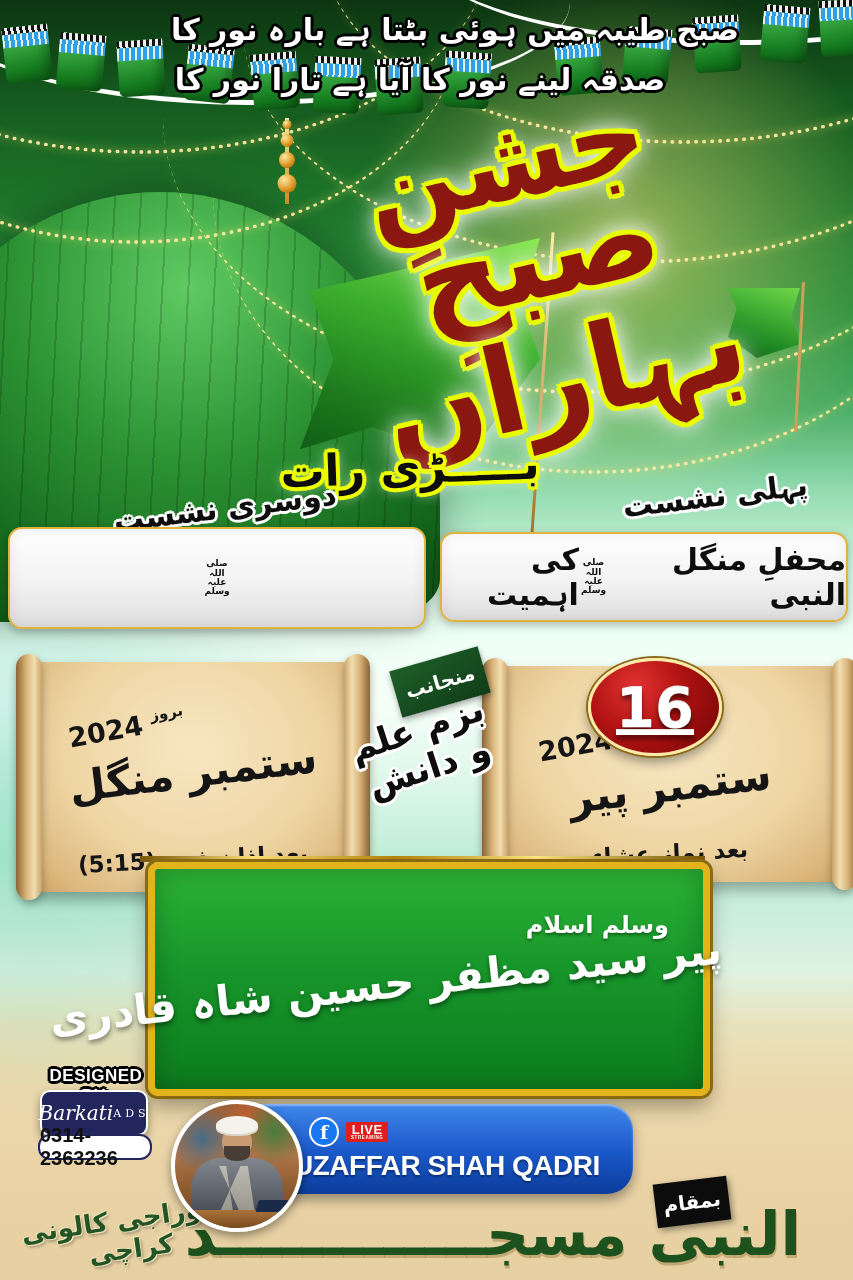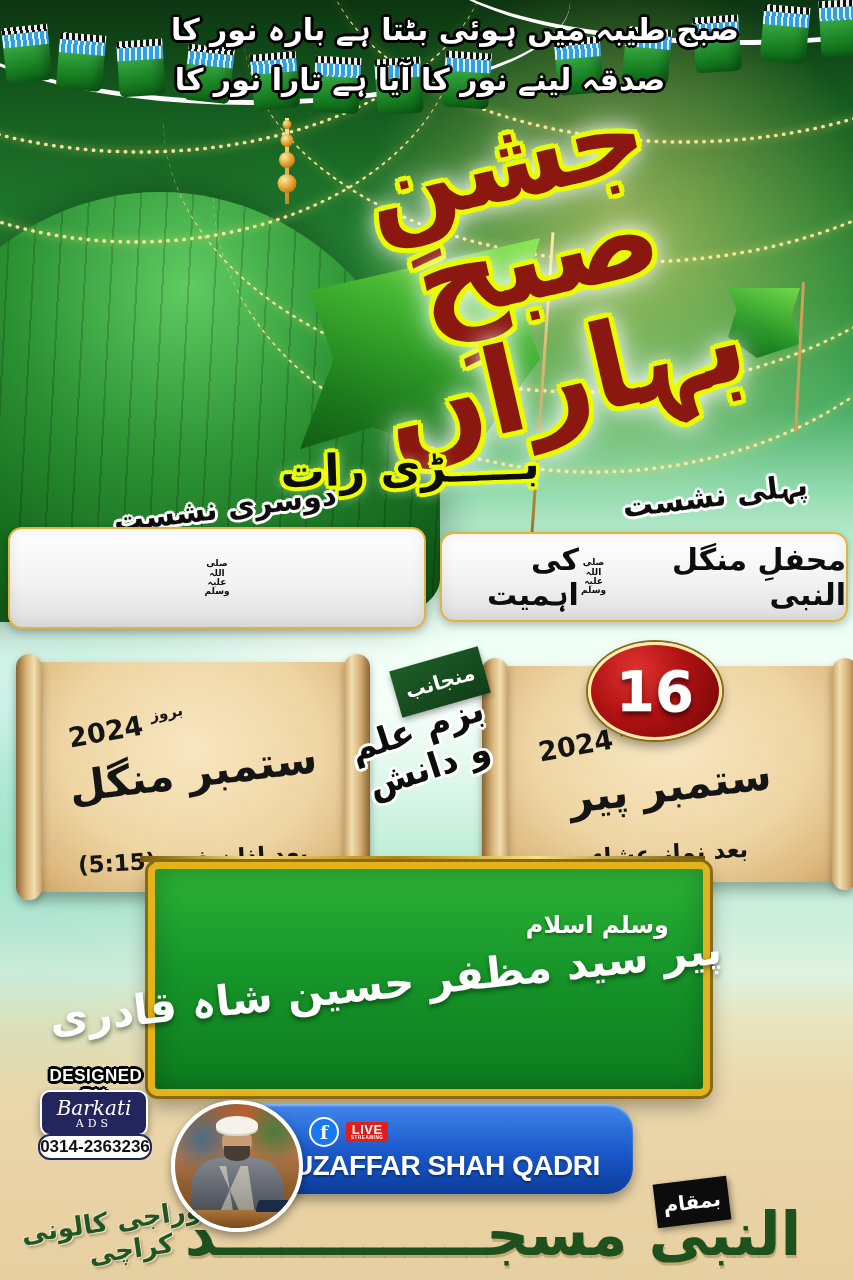--- a/index.html
+++ b/index.html
@@ -78,21 +78,21 @@
     box-shadow:0 8px 14px rgba(0,0,0,.3);}
   .scroll::before,.scroll::after{content:"";position:absolute;top:-8px;bottom:-8px;width:26px;border-radius:13px;
     background:linear-gradient(90deg,#8a6433 0%,#d9b479 40%,#f2deb0 70%,#caa268 100%);box-shadow:0 4px 8px rgba(0,0,0,.3);}
   .scroll::before{left:-10px;} .scroll::after{right:-10px;transform:scaleX(-1);}
   .scroll-right{left:492px;top:666px;width:356px;height:216px;}
   .scroll-left{left:26px;top:662px;width:334px;height:230px;}
   .day-badge{z-index:7;border-radius:50%;display:flex;align-items:center;justify-content:center;
     background:radial-gradient(circle at 35% 28%,#e23232 0%,#b01212 45%,#6e0505 100%);
     border:3px solid #ffe9a8;box-shadow:0 0 0 2px #8a6a1a,0 6px 12px rgba(0,0,0,.4);
     color:#fff;font-weight:bold;font-size:56px;text-shadow:0 4px 5px rgba(0,0,0,.55),0 -1px 0 #e8e8e8;}
-  .badge-16{left:588px;top:642px;width:128px;height:92px;}
+  .badge-16{left:588px;top:658px;width:128px;height:92px;text-decoration:underline;}
   .badge-17{left:134px;top:648px;width:114px;height:86px;}
   .scroll .year{position:absolute;font-size:27px;font-weight:bold;color:#151515;transform:rotate(-10deg);}
   .scroll .prefix{position:absolute;font-size:15px;font-weight:bold;color:#151515;transform:rotate(-10deg);direction:rtl;}
   .scroll .month{position:absolute;left:6px;right:6px;text-align:center;font-size:42px;font-weight:bold;color:#151515;transform:rotate(-7deg);direction:rtl;}
   .scroll .time{position:absolute;left:0;right:0;text-align:center;font-size:23px;font-weight:bold;color:#151515;transform:rotate(-3deg);direction:rtl;}
   .scroll-right .year{left:46px;top:64px;} .scroll-right .prefix{left:128px;top:50px;}
   .scroll-right .month{top:96px;} .scroll-right .time{bottom:16px;}
   .scroll-left .year{left:42px;top:54px;} .scroll-left .prefix{left:124px;top:42px;}
   .scroll-left .month{top:86px;} .scroll-left .time{bottom:20px;}
   
@@ -111,25 +111,25 @@
   .panel .tag{position:absolute;top:6px;left:50%;transform:translateX(-50%);
     background:#0b6e14;border:2px solid #fff;border-radius:20px;padding:1px 20px;
     color:#fff;font-size:20px;font-weight:bold;direction:rtl;white-space:nowrap;}
   .panel .hono{position:absolute;right:34px;top:42px;color:#fff;font-size:24px;font-weight:bold;direction:rtl;text-shadow:0 2px 3px rgba(0,0,0,.4);}
   .panel .speaker{position:absolute;left:-20px;right:-20px;top:86px;text-align:center;transform:rotate(-6deg);
     color:#fff;font-size:42px;font-weight:bold;direction:rtl;white-space:nowrap;text-shadow:0 3px 5px rgba(0,0,0,.45);}
   
   .designer-heading{left:36px;top:1066px;width:120px;z-index:8;color:#fff;font-family:"Liberation Sans",sans-serif;
     font-size:17px;font-weight:bold;text-align:center;letter-spacing:.5px;}
   .designer-box{left:40px;top:1090px;width:104px;height:42px;z-index:8;background:#23265c;border:2px solid #fff;
-    border-radius:10px;display:flex;flex-direction:column;align-items:center;justify-content:center;box-shadow:0 4px 8px rgba(0,0,0,.4);}
+    border-radius:10px;display:flex;align-items:center;justify-content:center;box-shadow:0 4px 8px rgba(0,0,0,.4);}
   .designer-box .brand{font-family:"DejaVu Serif",serif;font-style:italic;font-size:20px;color:#fff;line-height:1;}
   .designer-box .brand-sub{font-family:"DejaVu Serif",serif;font-size:11px;color:#fff;letter-spacing:4px;line-height:1;}
   .designer-phone{left:38px;top:1134px;width:110px;height:22px;z-index:8;background:#fff;border:2px solid #23265c;border-radius:12px;
-    display:flex;align-items:center;justify-content:center;font-family:"Liberation Sans",sans-serif;font-size:17px;font-weight:bold;color:#111;}
+    display:flex;align-items:center;justify-content:center;font-family:"Liberation Sans",sans-serif;font-size:20px;font-weight:bold;color:#111;}
   
   .photo{left:171px;top:1100px;width:124px;height:124px;z-index:9;border-radius:50%;border:4px solid #fff;overflow:hidden;
     background:
       radial-gradient(circle at 22% 28%, rgba(62,108,142,.9) 0%, rgba(62,108,142,0) 26%),
       radial-gradient(circle at 80% 22%, rgba(50,130,60,.8) 0%, rgba(50,130,60,0) 24%),
       radial-gradient(circle at 58% 12%, rgba(210,90,40,.7) 0%, rgba(210,90,40,0) 18%),
       linear-gradient(180deg,#9a6038 0%,#b0744a 40%,#8a5a2e 70%,#6e421f 100%);
     box-shadow:0 4px 10px rgba(0,0,0,.4);}
   .photo .torso{position:absolute;bottom:14px;left:16px;right:16px;height:56px;border-radius:30px 30px 0 0;
     background:linear-gradient(180deg,#82878f 0%,#5a5f67 70%,#474c54 100%);}

